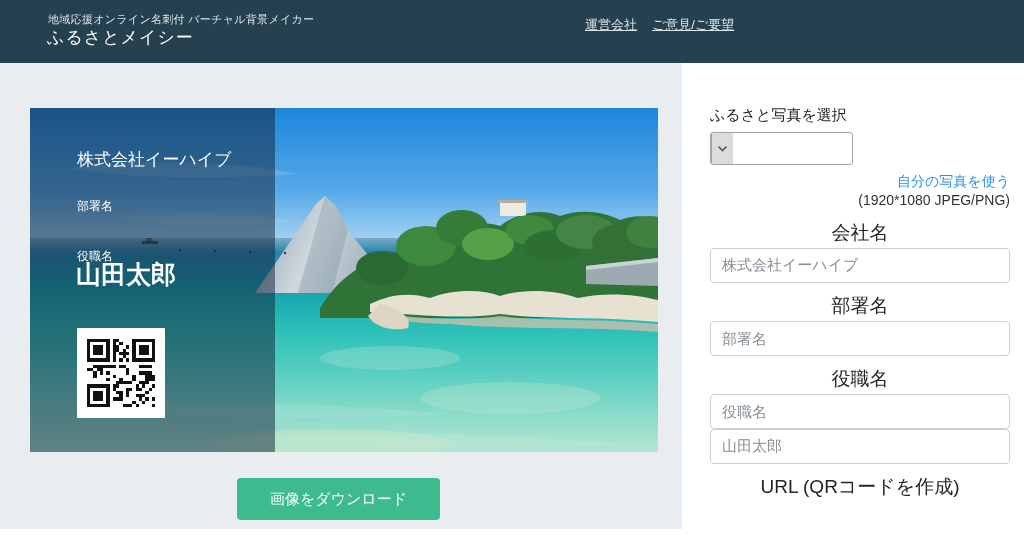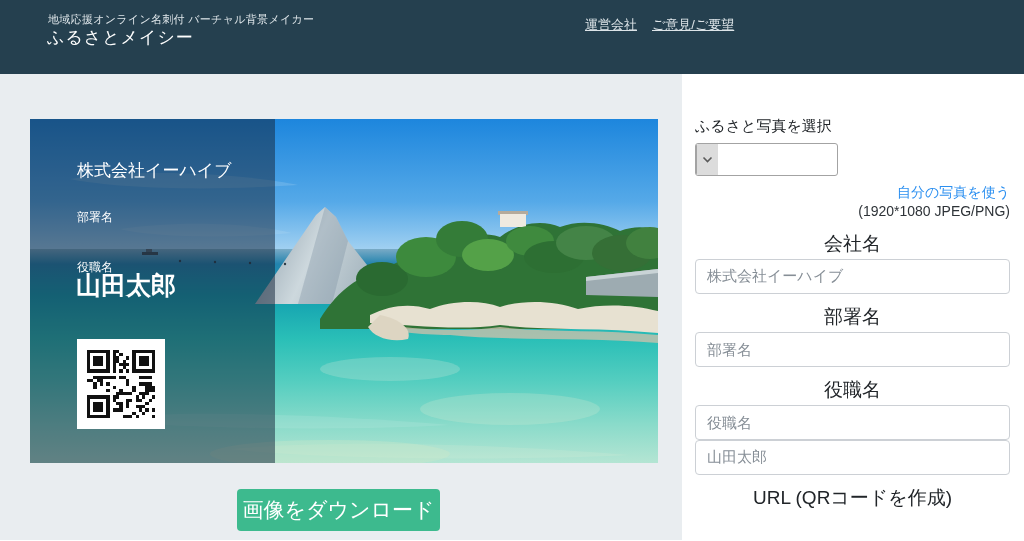--- a/index.html
+++ b/index.html
@@ -1,45 +1,45 @@
 <!DOCTYPE html>
 <html><head>
 <meta charset="utf-8">
 <style>
   * { margin:0; padding:0; box-sizing:border-box; }
   html,body { width:1024px; height:541px; overflow:hidden; }
   body { font-family:"Liberation Sans","DejaVu Sans",sans-serif; background:#fff; }
 
   
-  .app-header { position:relative; height:74px; background:#25404f; }
+  .app-header { position:relative; height:63px; background:#25404f; }
   .hdr-subtitle { position:absolute; left:48px; top:12px; font-size:11px; color:#dfe6ea; letter-spacing:.3px; }
   .hdr-title { position:absolute; left:47px; top:26px; font-size:17px; color:#ffffff; letter-spacing:1px; }
   .hdr-nav { position:absolute; left:585px; top:16px; display:flex; gap:15px; white-space:nowrap; }
   .hdr-nav a { font-size:13px; color:#dde4e8; text-decoration:underline; cursor:pointer; }
 
   
   .content { display:flex; height:466px; }
   .main { position:relative; width:682px; background:#e9edf0; }
-  .sidebar { width:342px; background:#ffffff; padding:42px 14px 0 13px; }
+  .sidebar { width:342px; background:#ffffff; padding:42px 14px 0 28px; }
 
   
   .card { position:absolute; left:30px; top:45px; width:628px; height:344px; overflow:hidden; }
   .card svg.photo { position:absolute; inset:0; width:100%; height:100%; display:block; }
   .card-shade { position:absolute; left:0; top:0; width:245px; height:344px; background:rgba(21,39,60,.52); }
   .card-text { position:absolute; color:#fff; left:47px; white-space:nowrap; }
   .ct-company { top:40px; font-size:17px; }
   .ct-dept { top:90px; font-size:12px; }
   .ct-pos { top:140px; font-size:12px; }
   .ct-name { top:150px; font-size:25px; font-weight:bold; left:46px; }
   .qr-box { position:absolute; left:47px; top:220px; width:88px; height:90px; background:#fff; padding:10px; }
   .qr-box svg { width:68px; height:70px; display:block; }
 
   
   .dl-btn { position:absolute; left:237px; top:415px; width:203px; height:42px;
-    background:#3dba8e; color:#fff; font-size:21px; border:none; border-radius:4px;
+    background:#3dba8e; color:#fff; font-size:15px; border:none; border-radius:4px;
     cursor:pointer; font-family:inherit; }
 
   
   .sb-label { font-size:15px; color:#212529; line-height:19px; }
   .pref-select { margin-top:8px; width:143px; height:33px; border:1px solid #a3a3a3;
     border-radius:3px; background:#fff; display:flex; align-items:stretch; cursor:pointer; overflow:hidden; }
   .pref-select .val { flex:1; font-size:15px; color:#3c4146; padding:7px 2px 0 12px; white-space:nowrap; }
   .pref-select .arrow { width:22px; background:#dcdcdc; border-left:1px solid #a3a3a3;
     display:flex; align-items:center; justify-content:center; }
   .row-right { text-align:right; }

